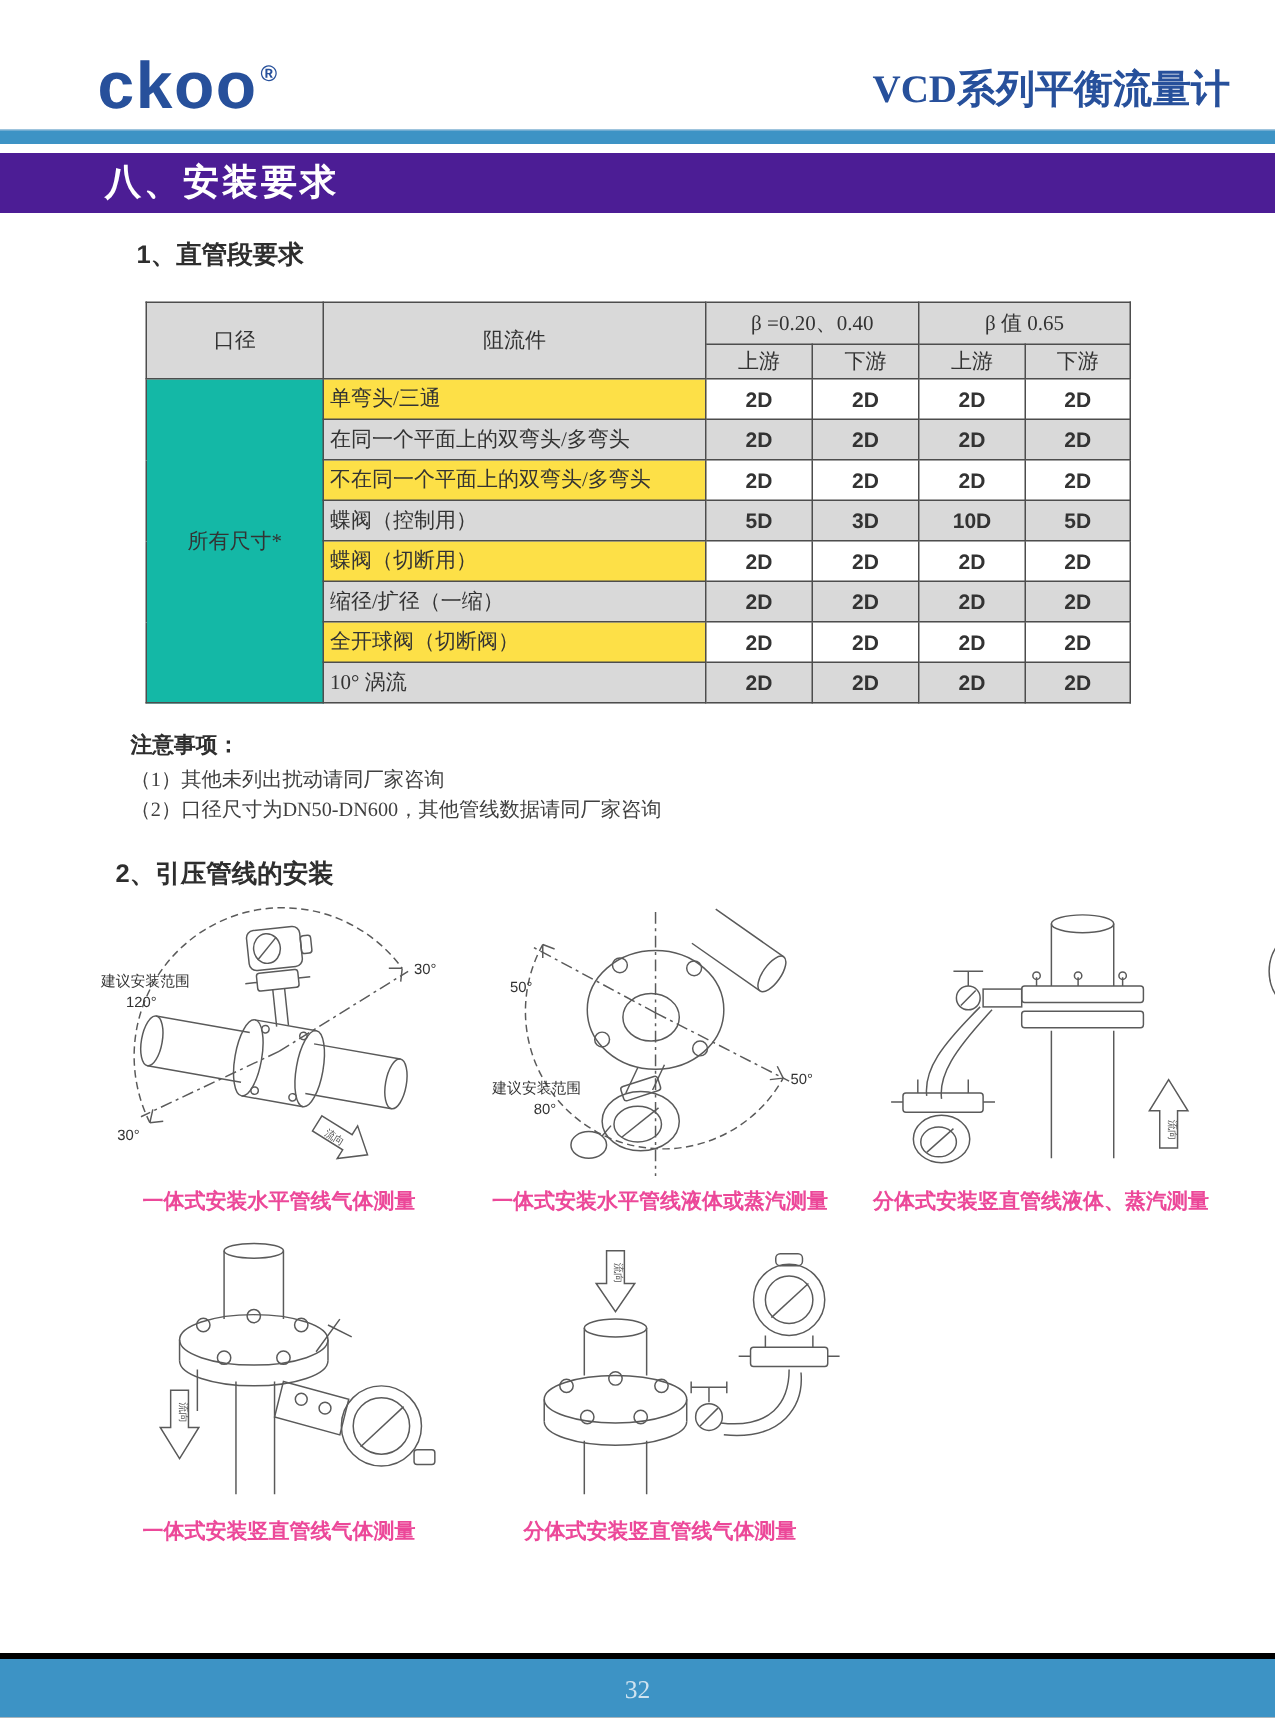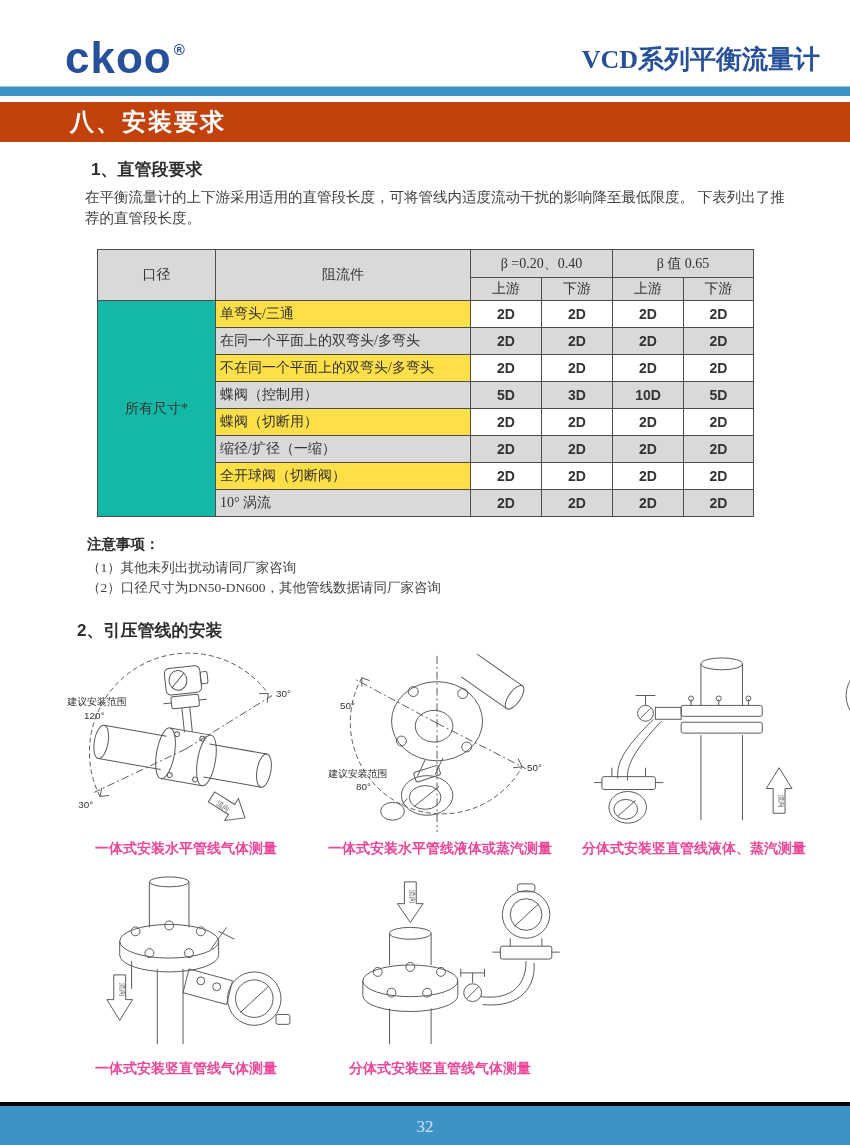--- a/index.html
+++ b/index.html
@@ -19,21 +19,21 @@
     font-size:44px; line-height:44px; color:#27509B; letter-spacing:1px;
   }
   .logo sup { font-size:15px; font-weight:bold; vertical-align:18px; margin-left:2px; }
   .doc-title {
     font-family:"Liberation Serif", serif; font-weight:bold;
     font-size:26px; color:#27509B; margin-top:14px;
   }
   .rule-thick { height:10px; background:#3D93C5; border-top:1px solid #9fc4dd; }
   .rule-gap { height:6px; background:#fff; }
   .section-banner {
-    height:40px; background:#c2410c; color:#ffffff;
+    height:40px; background:#4c1d95; color:#ffffff;
     font-family:"Liberation Sans", sans-serif; font-weight:bold;
     font-size:24px; line-height:40px; padding-left:70px; letter-spacing:2px;
   }
   
   main { padding:0 40px 0 85px; }
   .h-sub {
     font-family:"Liberation Sans", sans-serif; font-weight:bold;
     font-size:17px; color:#2e2e2e; margin:16px 0 6px 6px;
   }
   .para { font-size:14.5px; line-height:1.45; width:700px; margin:0; color:#3f3f3f; }
@@ -96,21 +96,20 @@
     <div class="doc-title">VCD系列平衡流量计</div>
   </header>
 
   <div class="rule-thick"></div>
   <div class="rule-gap"></div>
   <div class="section-banner">八、安装要求</div>
 
   <main>
 
     <h3 class="h-sub">1、直管段要求</h3>
-    <p class="para">在平衡流量计的上下游采用适用的直管段长度，可将管线内适度流动干扰的影响降至最低限度。 下表列出了推荐的直管段长度。</p>
 
     <table class="straight-run">
       <colgroup>
         <col style="width:118px">
           <col style="width:255px">
         <col style="width:71px">
           <col style="width:71px">
           <col style="width:71px">
           <col style="width:70px">
       </colgroup>

